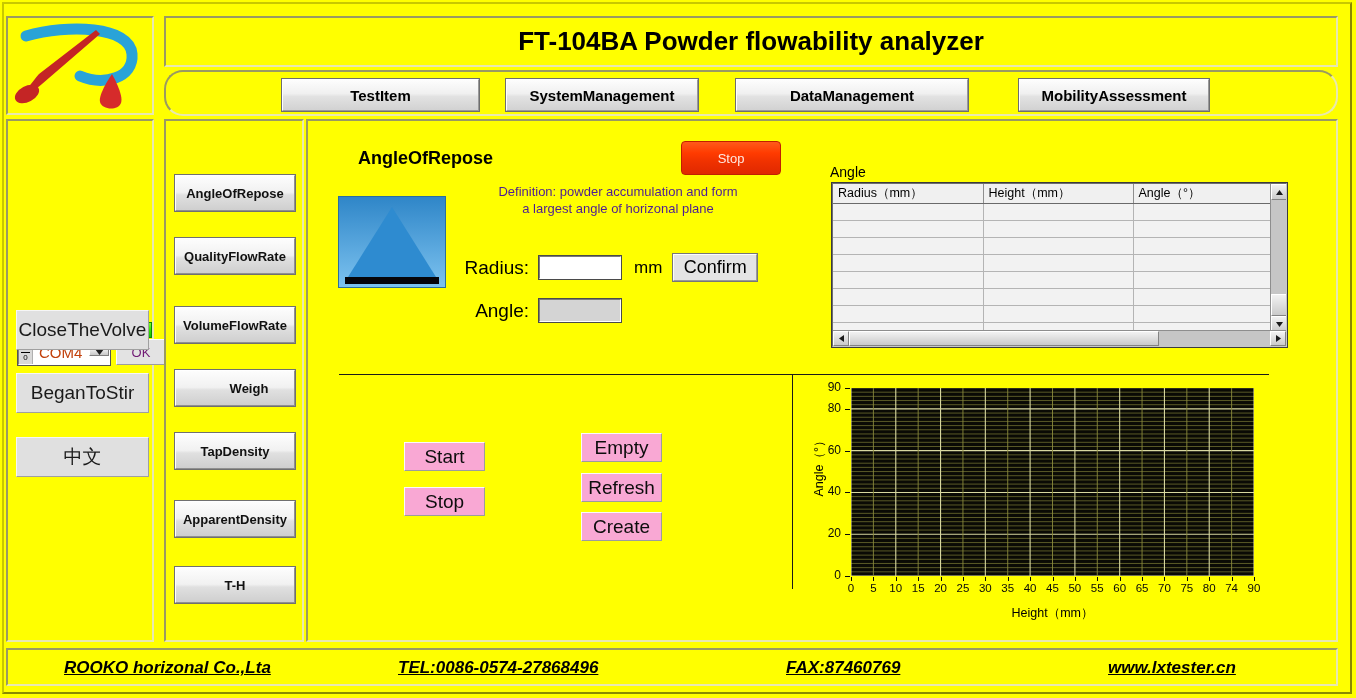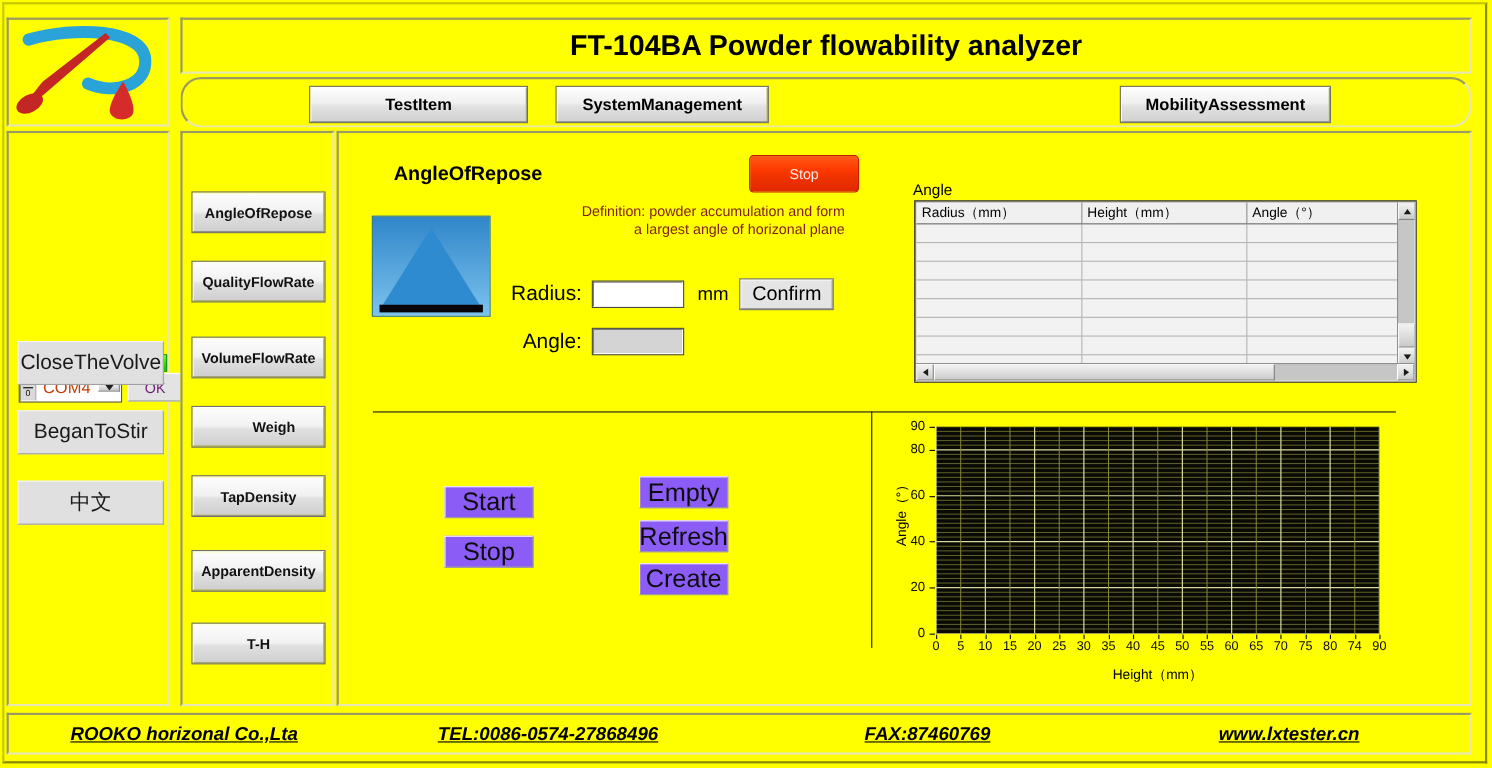--- a/index.html
+++ b/index.html
@@ -248,22 +248,22 @@
     font-size: 13px;
     display:flex; align-items:center; justify-content:center;
     cursor: pointer;
   }
 
   #definition-text {
     position: absolute;
     left: 160px; top: 62px;
     width: 300px;
     font-size: 13px;
-    color: #7f1d1d;
-    text-align: right;
+    color: #4c1d95;
+    text-align: center;
     line-height: 17px;
   }
 
   #triangle-img {
     position: absolute;
     left: 30px; top: 75px;
     width: 108px; height: 92px;
     background: linear-gradient(to bottom, #2f86c8 0%, #54a7de 55%, #7cc2ef 100%);
     border: 1px solid #2a6f9e;
     overflow: hidden;
@@ -330,26 +330,26 @@
   #vline-mid {
     position: absolute;
     left: 484px; top: 253px;
     width: 1px; height: 215px;
     background: #1a1a1a;
   }
 
   
   .act-btn {
     position: absolute;
-    background: #8b5cf6;
+    background: #f9a8d4;
     border-top: 1px solid #fafafa;
     border-left: 1px solid #fafafa;
     border-right: 1px solid #9c9c9c;
     border-bottom: 1px solid #9c9c9c;
-    font-size: 23px; color: #0d0d0d;
+    font-size: 19px; color: #0d0d0d;
     display: flex; align-items: center; justify-content: center;
     cursor: pointer;
     font-family: "Liberation Sans", sans-serif;
   }
 
   
   #table-caption {
     position: absolute;
     left: 522px; top: 43px;
     font-size: 14px; color: #000;
@@ -534,20 +534,21 @@
     </svg>
   </div>
 
   <div id="title-bar">
     <div id="app-title">FT-104BA Powder flowability analyzer</div>
   </div>
 
   <div id="menu-bar">
       <div class="menu-btn" style="left: 116px; width: 197px;">TestItem</div>
       <div class="menu-btn" style="left: 340px; width: 192px;">SystemManagement</div>
+      <div class="menu-btn" style="left: 570px; width: 232px;">DataManagement</div>
       <div class="menu-btn" style="left: 853px; width: 190px;">MobilityAssessment</div>
     </div>
 
   <div id="left-panel">
     <div id="com-label-row">
       <span id="com-label">COM PORT</span>
       <span id="com-led"></span>
     </div>
     <div id="com-row">
       <div id="com-select">

